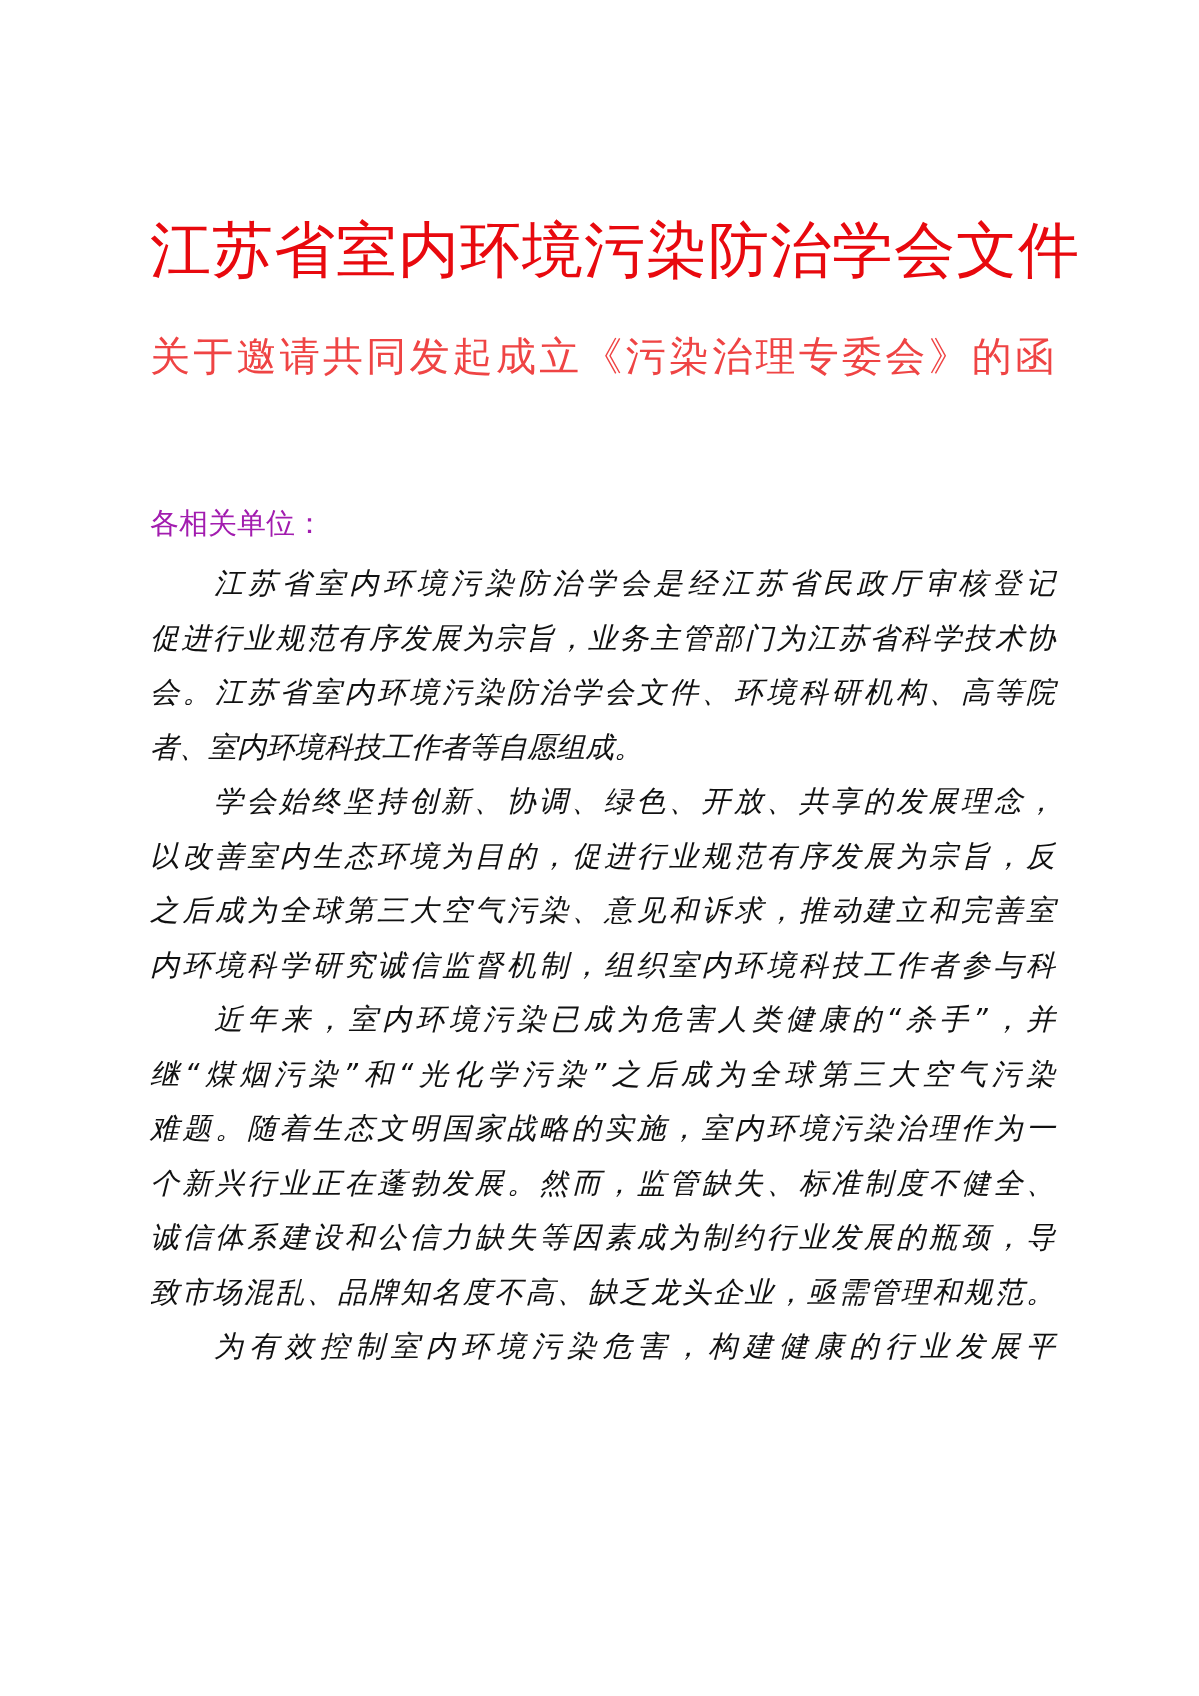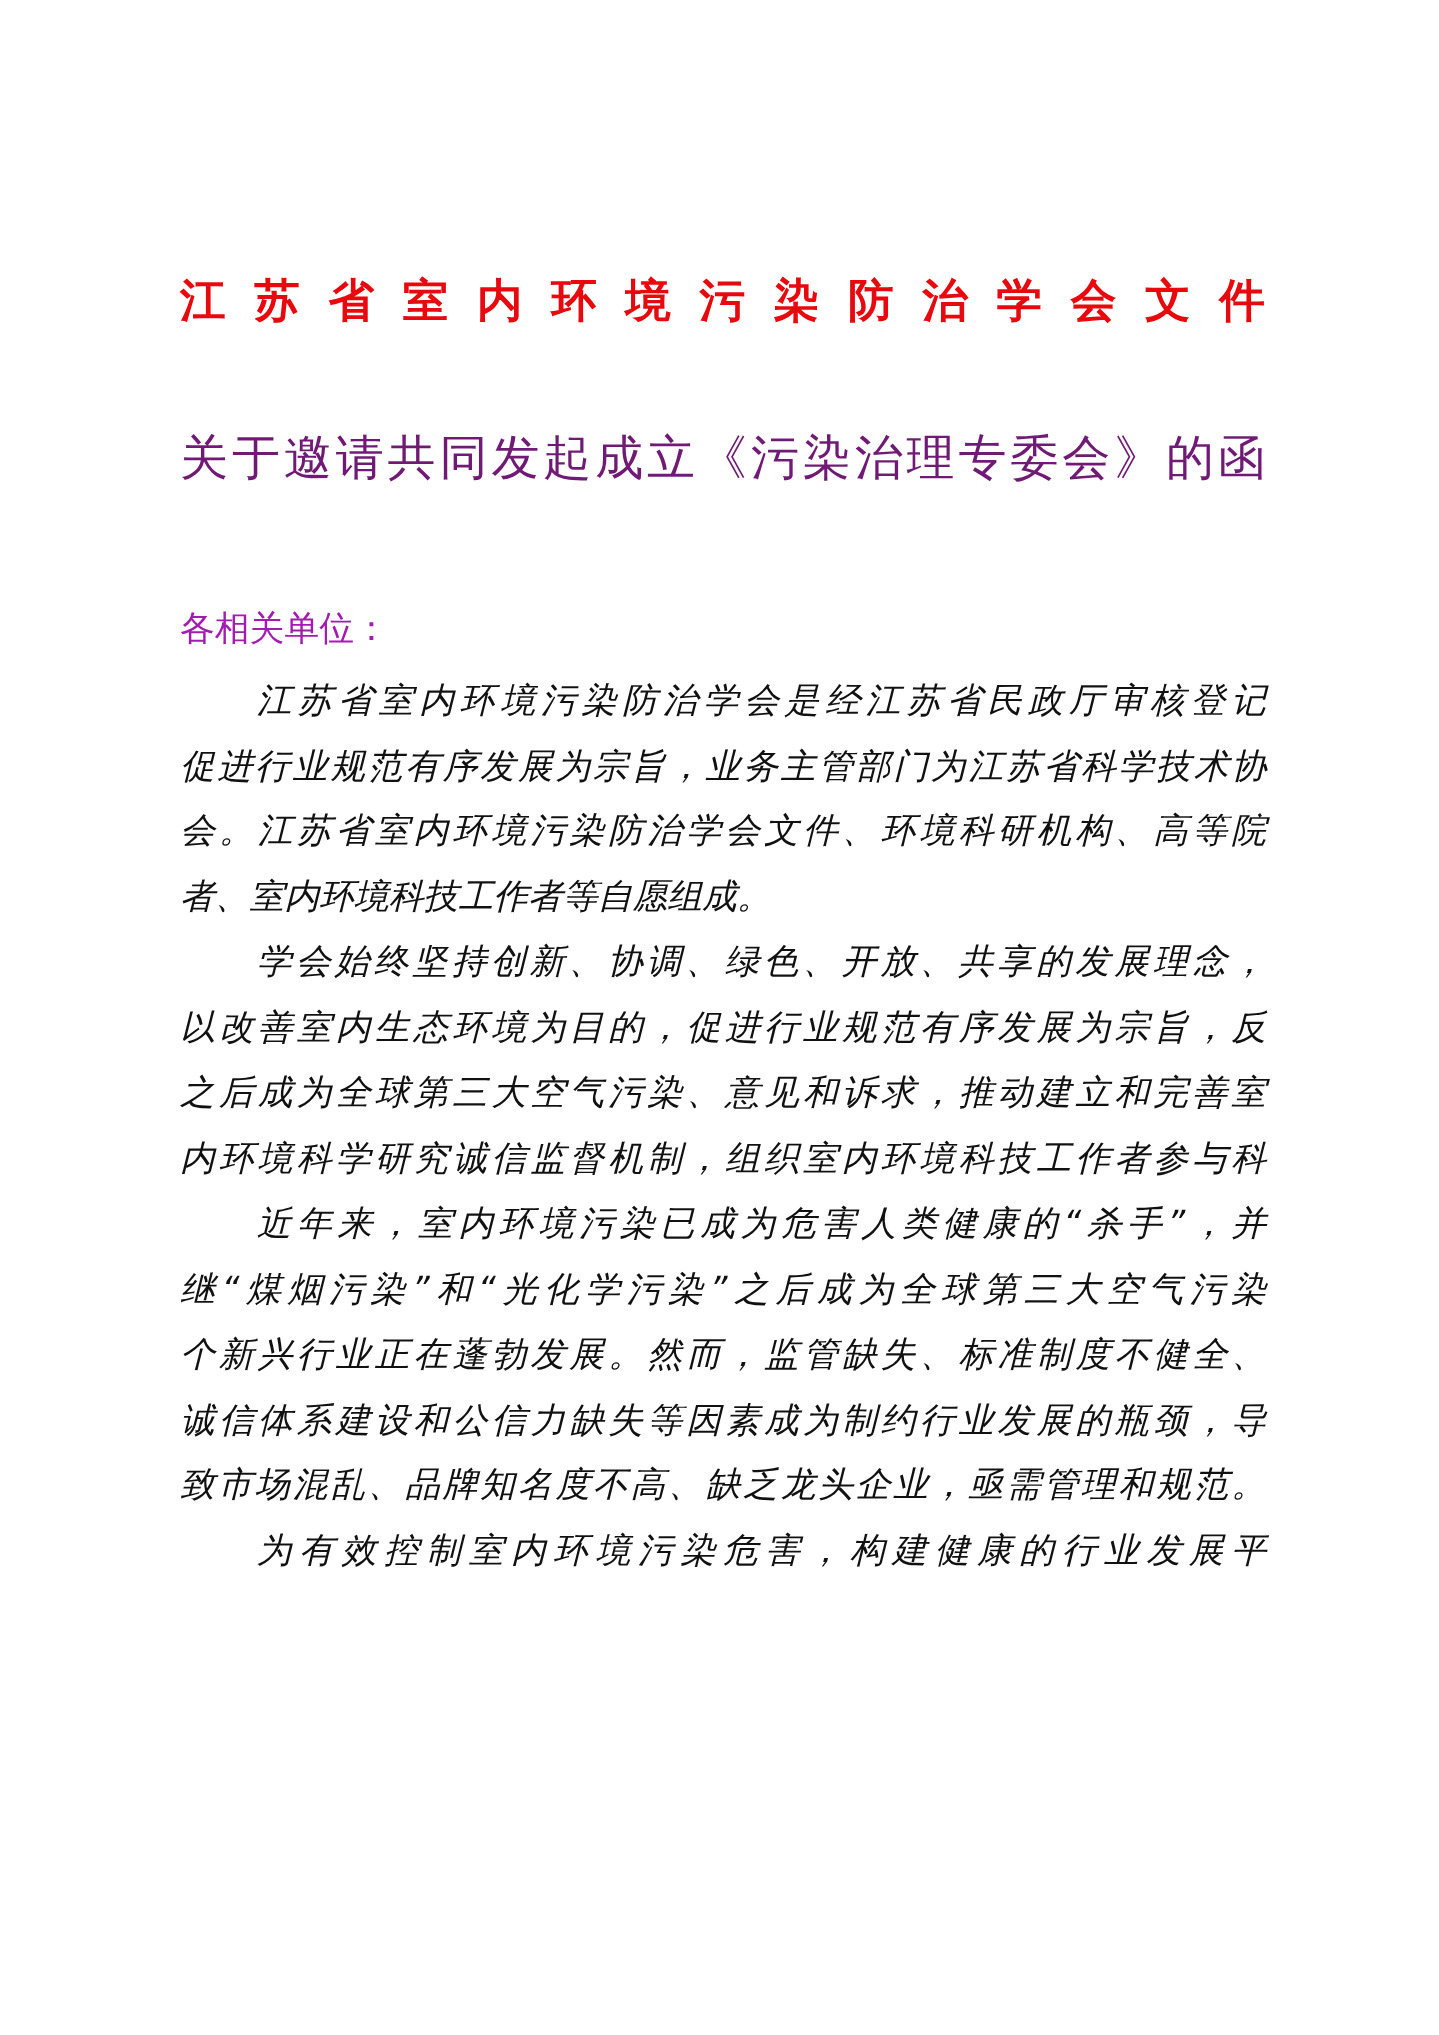--- a/index.html
+++ b/index.html
@@ -24,34 +24,33 @@
       background: #ffffff;
     }
     .doc-header {
       position: absolute;
       left: 150px;
       top: 218px;
       width: 905px;
       text-align: justify;
       text-align-last: justify;
       color: #e8090e;
-      font-size: 38px;
+      font-size: 61px;
       line-height: 64px;
       letter-spacing: 1px;
       white-space: nowrap;
-      font-weight: bold;
     }
     .doc-title {
       position: absolute;
       left: 150px;
-      top: 354px;
+      top: 328px;
       width: 905px;
       text-align: justify;
       text-align-last: justify;
-      color: #701a75;
+      color: #ef4444;
       font-size: 40px;
       line-height: 56px;
       white-space: nowrap;
     }
     .salutation {
       position: absolute;
       left: 150px;
       top: 503px;
       font-size: 29px;
       line-height: 40px;
@@ -96,19 +95,20 @@
     <div class="line indent">江苏省室内环境污染防治学会是经江苏省民政厅审核登记</div>
     <div class="line">促进行业规范有序发展为宗旨，业务主管部门为江苏省科学技术协</div>
     <div class="line">会。江苏省室内环境污染防治学会文件、环境科研机构、高等院</div>
     <div class="line last">者、室内环境科技工作者等自愿组成。</div>
     <div class="line indent">学会始终坚持创新、协调、绿色、开放、共享的发展理念，</div>
     <div class="line">以改善室内生态环境为目的，促进行业规范有序发展为宗旨，反</div>
     <div class="line">之后成为全球第三大空气污染、意见和诉求，推动建立和完善室</div>
     <div class="line">内环境科学研究诚信监督机制，组织室内环境科技工作者参与科</div>
     <div class="line indent">近年来，室内环境污染已成为危害人类健康的“杀手”，并</div>
     <div class="line">继“煤烟污染”和“光化学污染”之后成为全球第三大空气污染</div>
+    <div class="line">难题。随着生态文明国家战略的实施，室内环境污染治理作为一</div>
     <div class="line">个新兴行业正在蓬勃发展。然而，监管缺失、标准制度不健全、</div>
     <div class="line">诚信体系建设和公信力缺失等因素成为制约行业发展的瓶颈，导</div>
     <div class="line">致市场混乱、品牌知名度不高、缺乏龙头企业，亟需管理和规范。</div>
     <div class="line indent">为有效控制室内环境污染危害，构建健康的行业发展平</div>
   </div>
 
 </div>
 
 </body></html>

